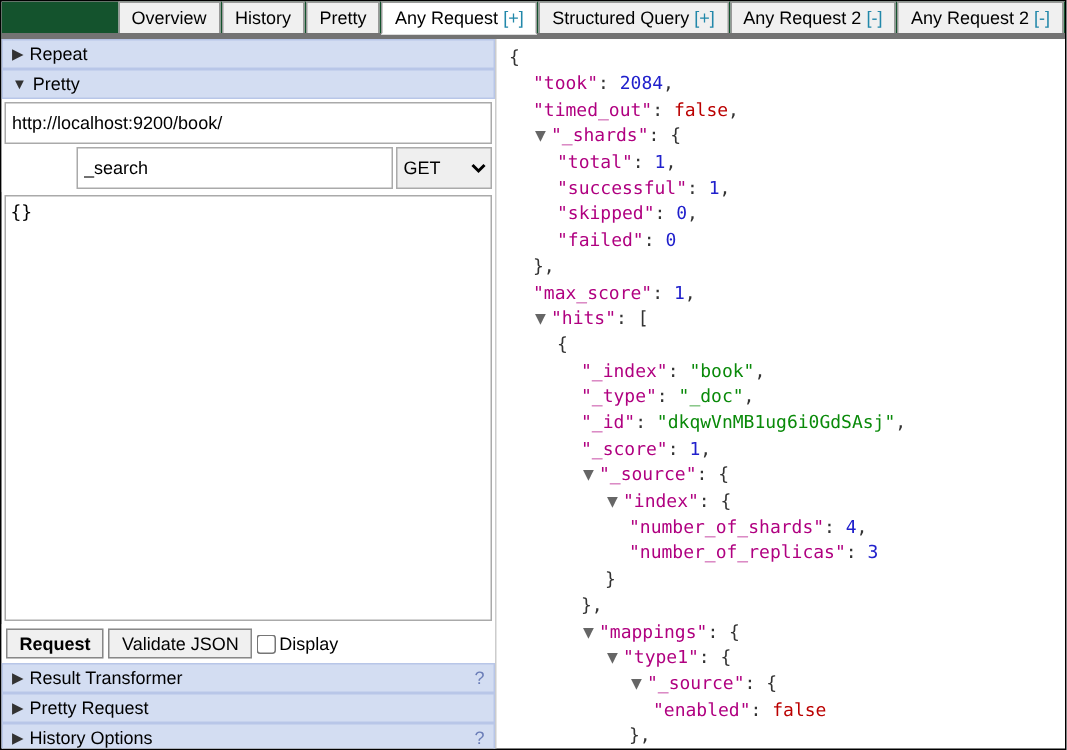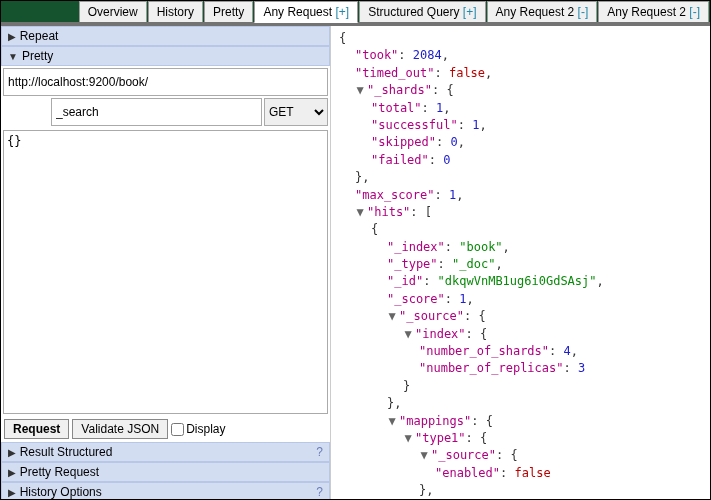--- a/index.html
+++ b/index.html
@@ -75,21 +75,21 @@
     <div class="btnrow">
       <button style="font-weight:bold">Request</button>
       <button>Validate JSON</button>
       <label>
           <input type="checkbox" style=""> 
           <span>Display</span>
         </label>
     </div>
     <div class="section">
         <span class="arrow">▶</span>
-        <span>Result Structured</span>
+        <span>Result Transformer</span>
         <span class="help">?</span>
       </div>
     <div class="section">
         <span class="arrow">▶</span>
         <span>Pretty Request</span>
       </div>
     <div class="section">
         <span class="arrow">▶</span>
         <span>History Options</span>
         <span class="help">?</span>

